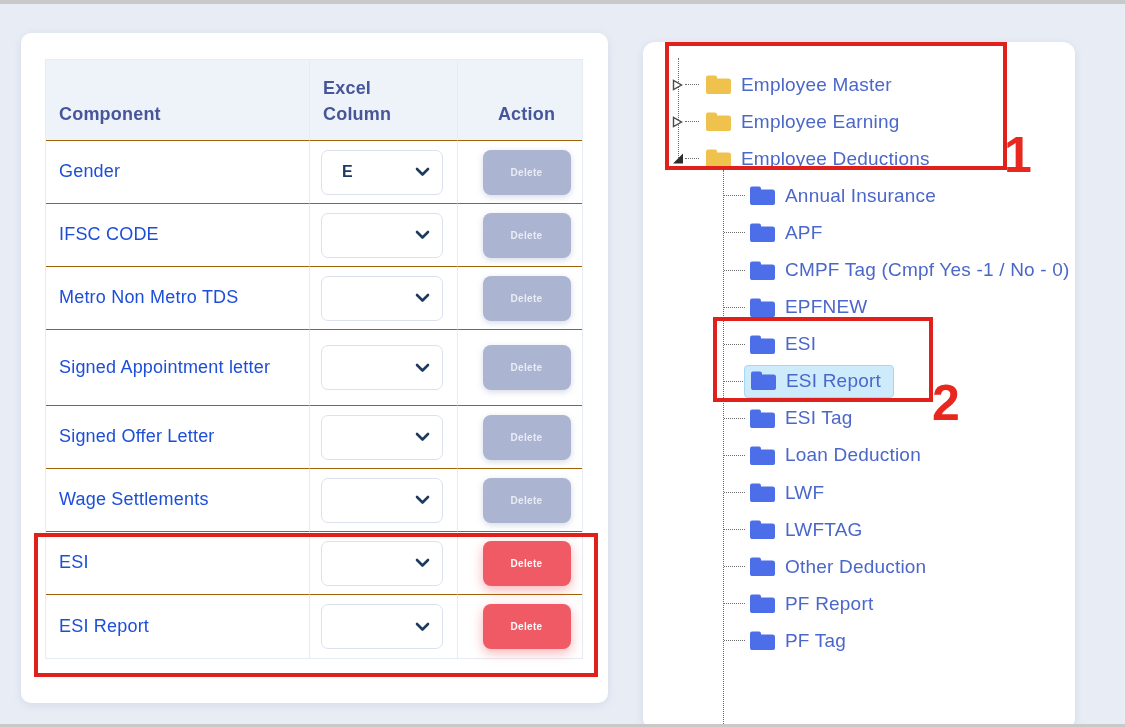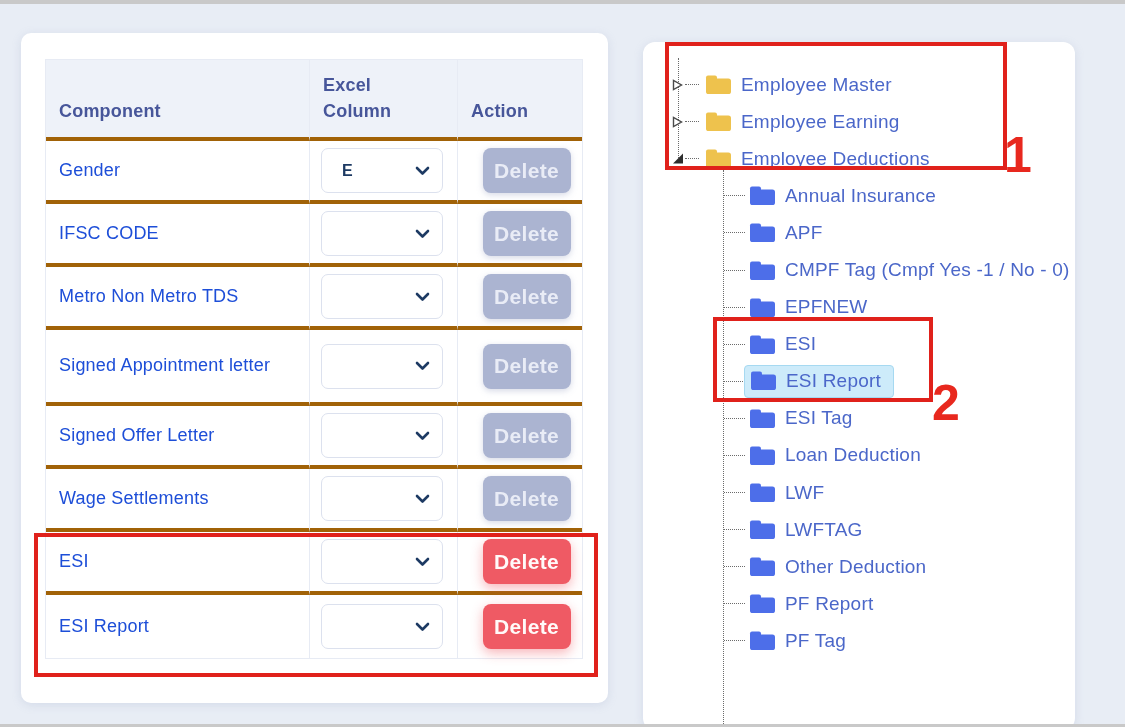--- a/index.html
+++ b/index.html
@@ -16,42 +16,42 @@
   .card-left{left:21px;top:33px;width:587px;height:670px;border-radius:10px;}
   .card-right{left:643px;top:42px;width:432px;height:688px;border-radius:12px;overflow:hidden;}
 
   
   .table{
     position:absolute;left:24px;top:26px;width:538px;
     border:1px solid #e7ebf4;box-sizing:border-box;
   }
   .t-row{display:grid;grid-template-columns:264px 148px 124px;}
   .t-cell{
-    border-right:1px solid #e7ebf4;border-bottom:4px solid #a16207;
+    border-right:1px solid #e7ebf4;border-bottom:1px solid #a16207;
     box-sizing:border-box;display:flex;align-items:center;
     padding-left:13px;min-height:63px;
   }
-  .t-cell:last-child{border-right:none;}
+  .t-cell:last-child{border-right:none;justify-content:center;}
   .t-row:last-child .t-cell{border-bottom:none;}
   .t-head .t-cell{
     background:#eef2f9;min-height:81px;align-items:flex-end;padding-bottom:13px;
     color:#47569a;font-weight:700;font-size:18px;letter-spacing:.2px;
   }
   .t-head .hdr-wrap{max-width:78px;line-height:1.45;}
   .comp-label{color:#1d4ed8;font-size:18px;letter-spacing:.2px;line-height:1.4;padding:10px 10px 10px 0;}
   .row-tall .t-cell{min-height:76px;}
 
   .select{
     width:122px;height:45px;background:#fff;border:1px solid #dce1ee;border-radius:7px;
     box-sizing:border-box;display:flex;align-items:center;justify-content:space-between;
     padding:0 12px 0 20px;cursor:pointer;margin-left:-2px;
   }
   .select .sel-value{color:#1d3a63;font-size:16px;font-weight:600;}
   .btn{
-    width:88px;height:45px;border:none;border-radius:8px;font-size:21px;font-weight:600;
+    width:88px;height:45px;border:none;border-radius:8px;font-size:10px;font-weight:600;
     letter-spacing:.3px;cursor:pointer;margin:0 auto;display:block;
     font-family:"Liberation Sans","DejaVu Sans",sans-serif;
   }
   .btn-disabled{background:#abb4d1;color:#e9ecf6;box-shadow:0 2px 6px rgba(140,150,185,.35);}
   .btn-danger{background:#ef5a64;color:#fffaf9;box-shadow:0 4px 12px rgba(240,90,100,.45);}
 
   
   .tree{position:absolute;inset:0;padding-top:24px;}
   .vline{position:absolute;border-left:1.6px dotted #6b6b6b;width:0;}
   .vline-root{left:35px;top:16px;height:102px;}

